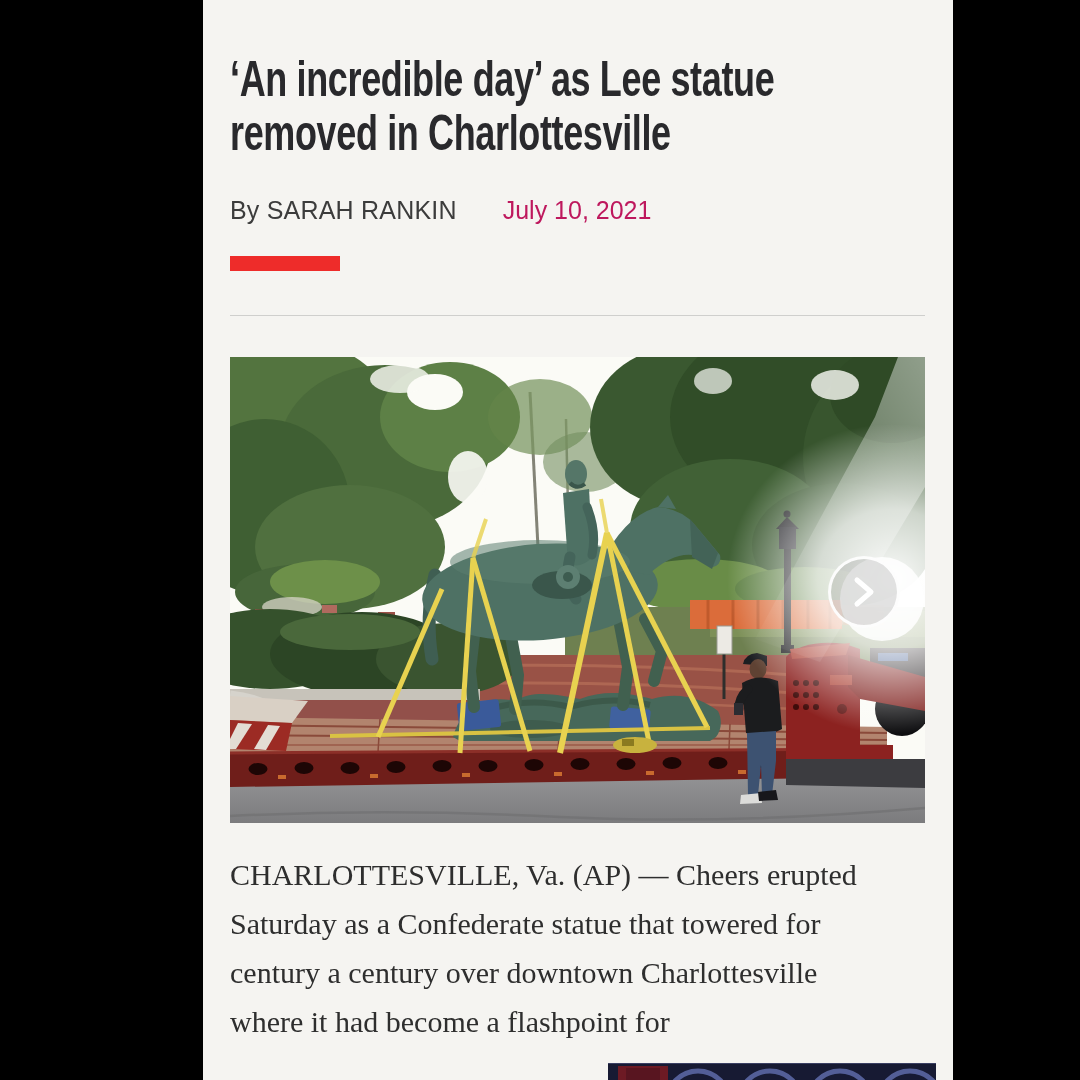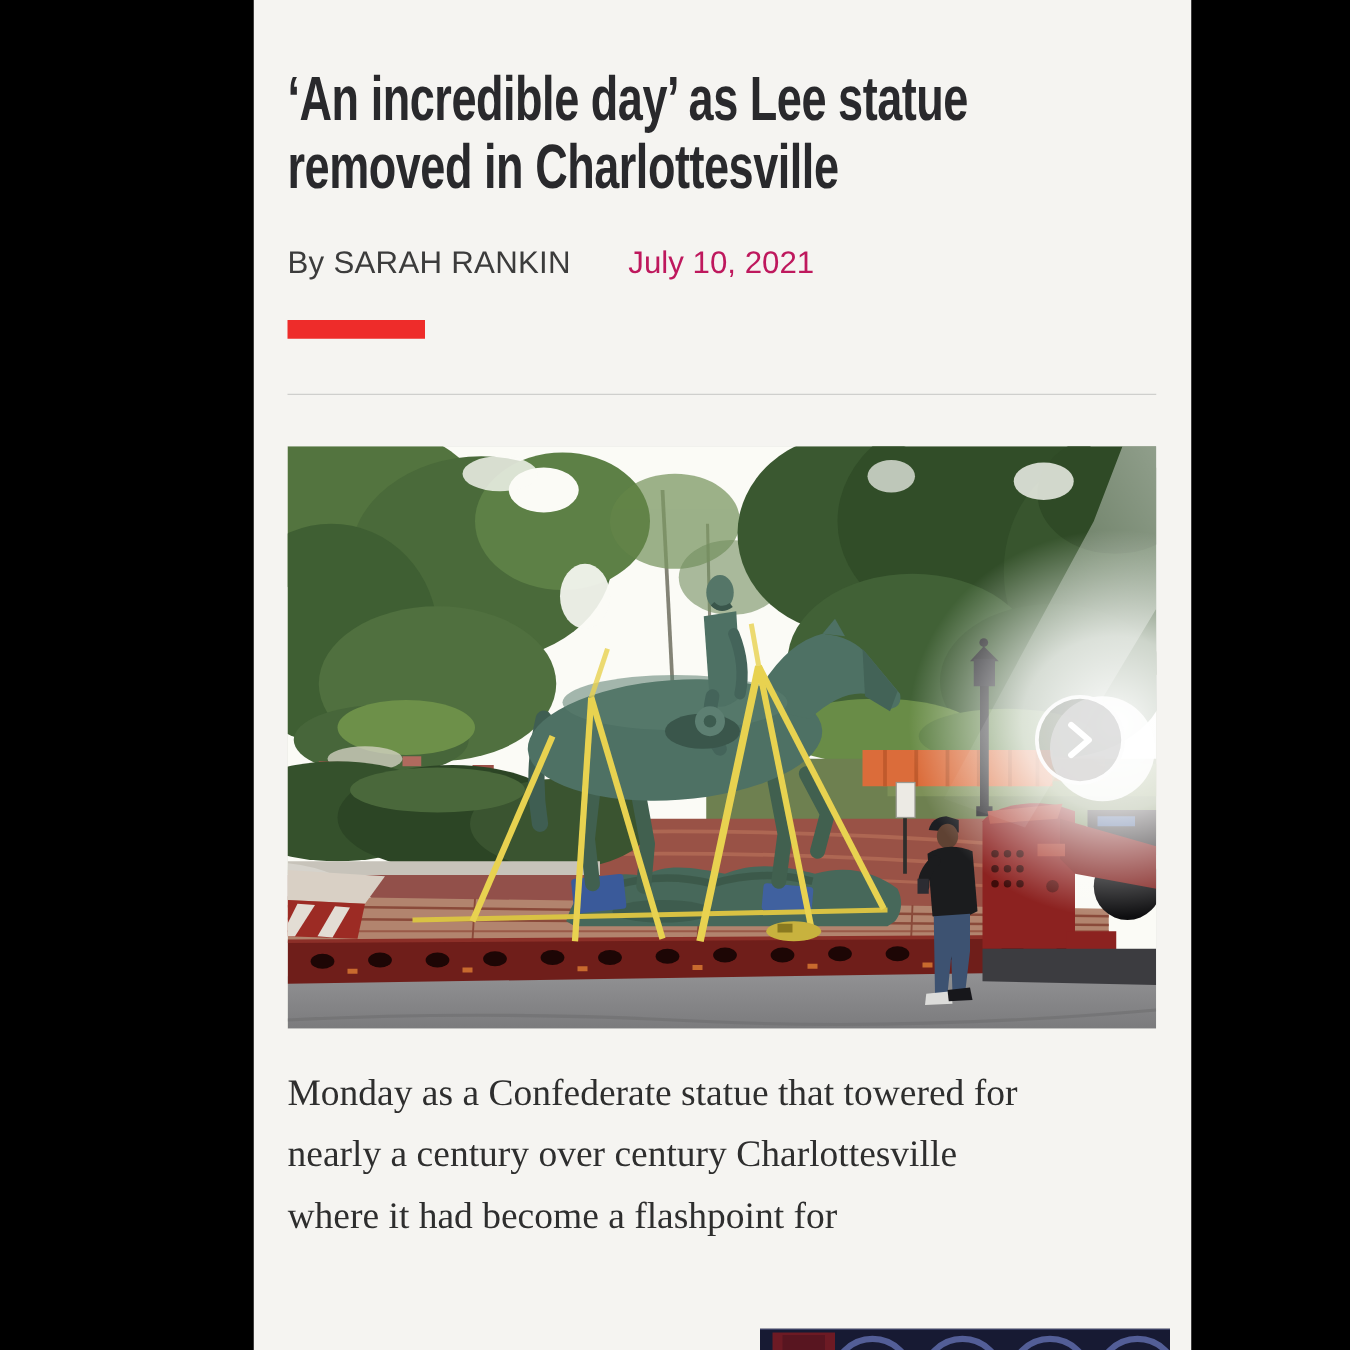--- a/index.html
+++ b/index.html
@@ -292,22 +292,23 @@
       </svg>
 
       <button class="next-btn" aria-label="Next photo">
         <svg width="26" height="32" viewBox="0 0 26 32">
           <polyline points="6,4 20,16 6,28" fill="none" stroke="#ffffff" stroke-width="5" stroke-linecap="round" stroke-linejoin="round"></polyline>
         </svg>
       </button>
     </figure>
 
     <div class="body-text">
-      <div class="body-line">Monday as a Confederate statue that towered for</div>
-      <div class="body-line">nearly a century over century Charlottesville</div>
+      <div class="body-line">CHARLOTTESVILLE, Va. (AP) — Cheers erupted</div>
+      <div class="body-line">Saturday as a Confederate statue that towered for</div>
+      <div class="body-line">century a century over downtown Charlottesville</div>
       <div class="body-line">where it had become a flashpoint for</div>
     </div>
 
   </div>
 </div>
 
 <div class="video-peek">
   <svg width="328" height="17" viewBox="0 0 328 17">
     <rect x="0" y="0" width="328" height="17" fill="#171a33"></rect>
     <rect x="10" y="2" width="50" height="15" fill="#6d1a24"></rect>

